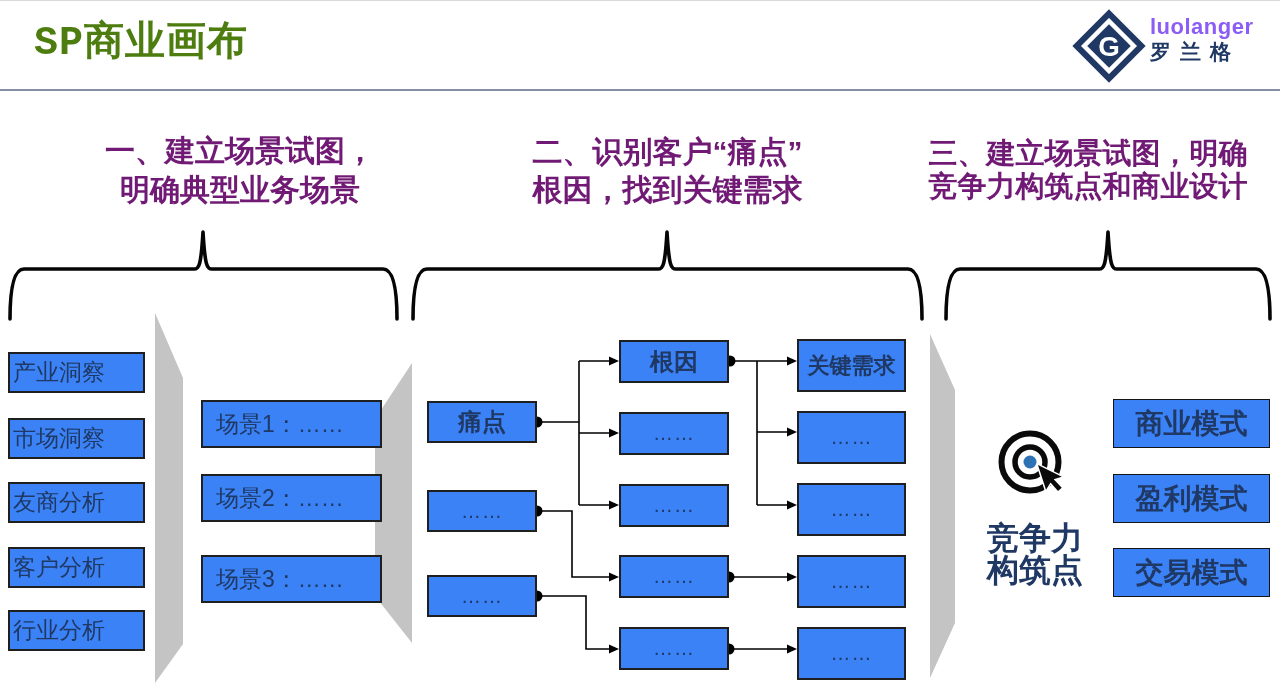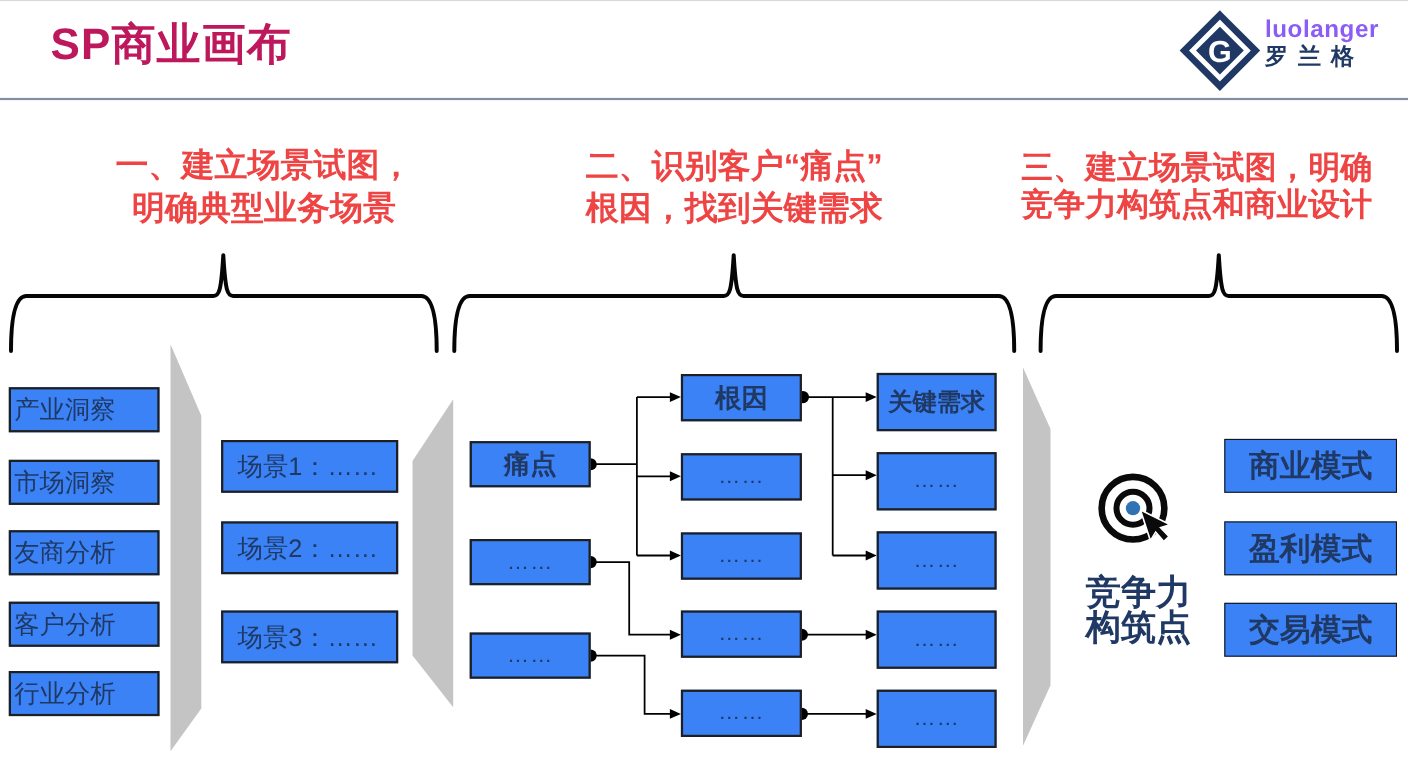--- a/index.html
+++ b/index.html
@@ -3,39 +3,39 @@
 <meta charset="utf-8">
 <style>
   html,body{margin:0;padding:0;background:#fff;}
   .canvas{
     position:relative;width:1280px;height:698px;background:#fff;overflow:hidden;
     font-family:"Liberation Sans","DejaVu Sans",sans-serif;color:#1F3864;
     border-top:1px solid #d9d9d9;
   }
   .abs{position:absolute;}
   .title{
-    left:46px;top:12px;font-size:40px;font-weight:600;color:#be185d;letter-spacing:1px;
+    left:34px;top:12px;font-size:40px;font-weight:600;color:#4d7c0f;letter-spacing:1px;font-family:Liberation Mono, monospace;
   }
   .rule{left:0;top:88px;width:1280px;height:2px;background:#5c6a85;opacity:.75;}
   
   .logo-text{left:1150px;top:15px;line-height:1;}
   .logo-brand{font-size:22px;font-weight:800;color:#8b5cf6;letter-spacing:.5px;}
   .logo-cn{font-size:21px;font-weight:700;color:#1F3864;letter-spacing:9px;margin-top:3px;white-space:nowrap;}
   
-  .heading{font-weight:700;color:#ef4444;text-align:center;}
+  .heading{font-weight:700;color:#701a75;text-align:center;}
   .h1{left:75px;top:130px;width:330px;font-size:30px;line-height:39px;}
   .h2{left:495px;top:132px;width:345px;font-size:30px;line-height:38px;}
   .h3{left:896px;top:136px;width:384px;font-size:29px;line-height:33px;}
   
   .box{
     position:absolute;background:#3b82f6;border:2.2px solid #1f1f1f;box-sizing:border-box;
     display:flex;align-items:center;color:#1F3864;z-index:2;
   }
   .ibox{left:8px;width:137px;height:41px;font-size:23px;font-weight:500;padding-left:3px;}
-  .sbox{left:201px;width:161px;height:48px;font-size:23px;font-weight:500;padding-left:13px;}
+  .sbox{left:201px;width:181px;height:48px;font-size:23px;font-weight:500;padding-left:13px;}
   .fbox{width:110px;justify-content:center;text-align:center;}
   .pain{left:427px;height:42px;}
   .root{left:619px;height:43px;}
   .need{left:797px;width:109px;height:53px;}
   .cell-label{font-size:24px;font-weight:600;}
   .cell-label-sm{font-size:22px;font-weight:600;}
   .cell-dots{font-size:20px;font-weight:400;letter-spacing:1px;}
   .mbox{left:1113px;width:157px;height:49px;border:1.6px solid #141414;
         font-size:28px;font-weight:700;justify-content:center;}
   .comp-label{left:958px;top:521px;width:154px;text-align:center;

